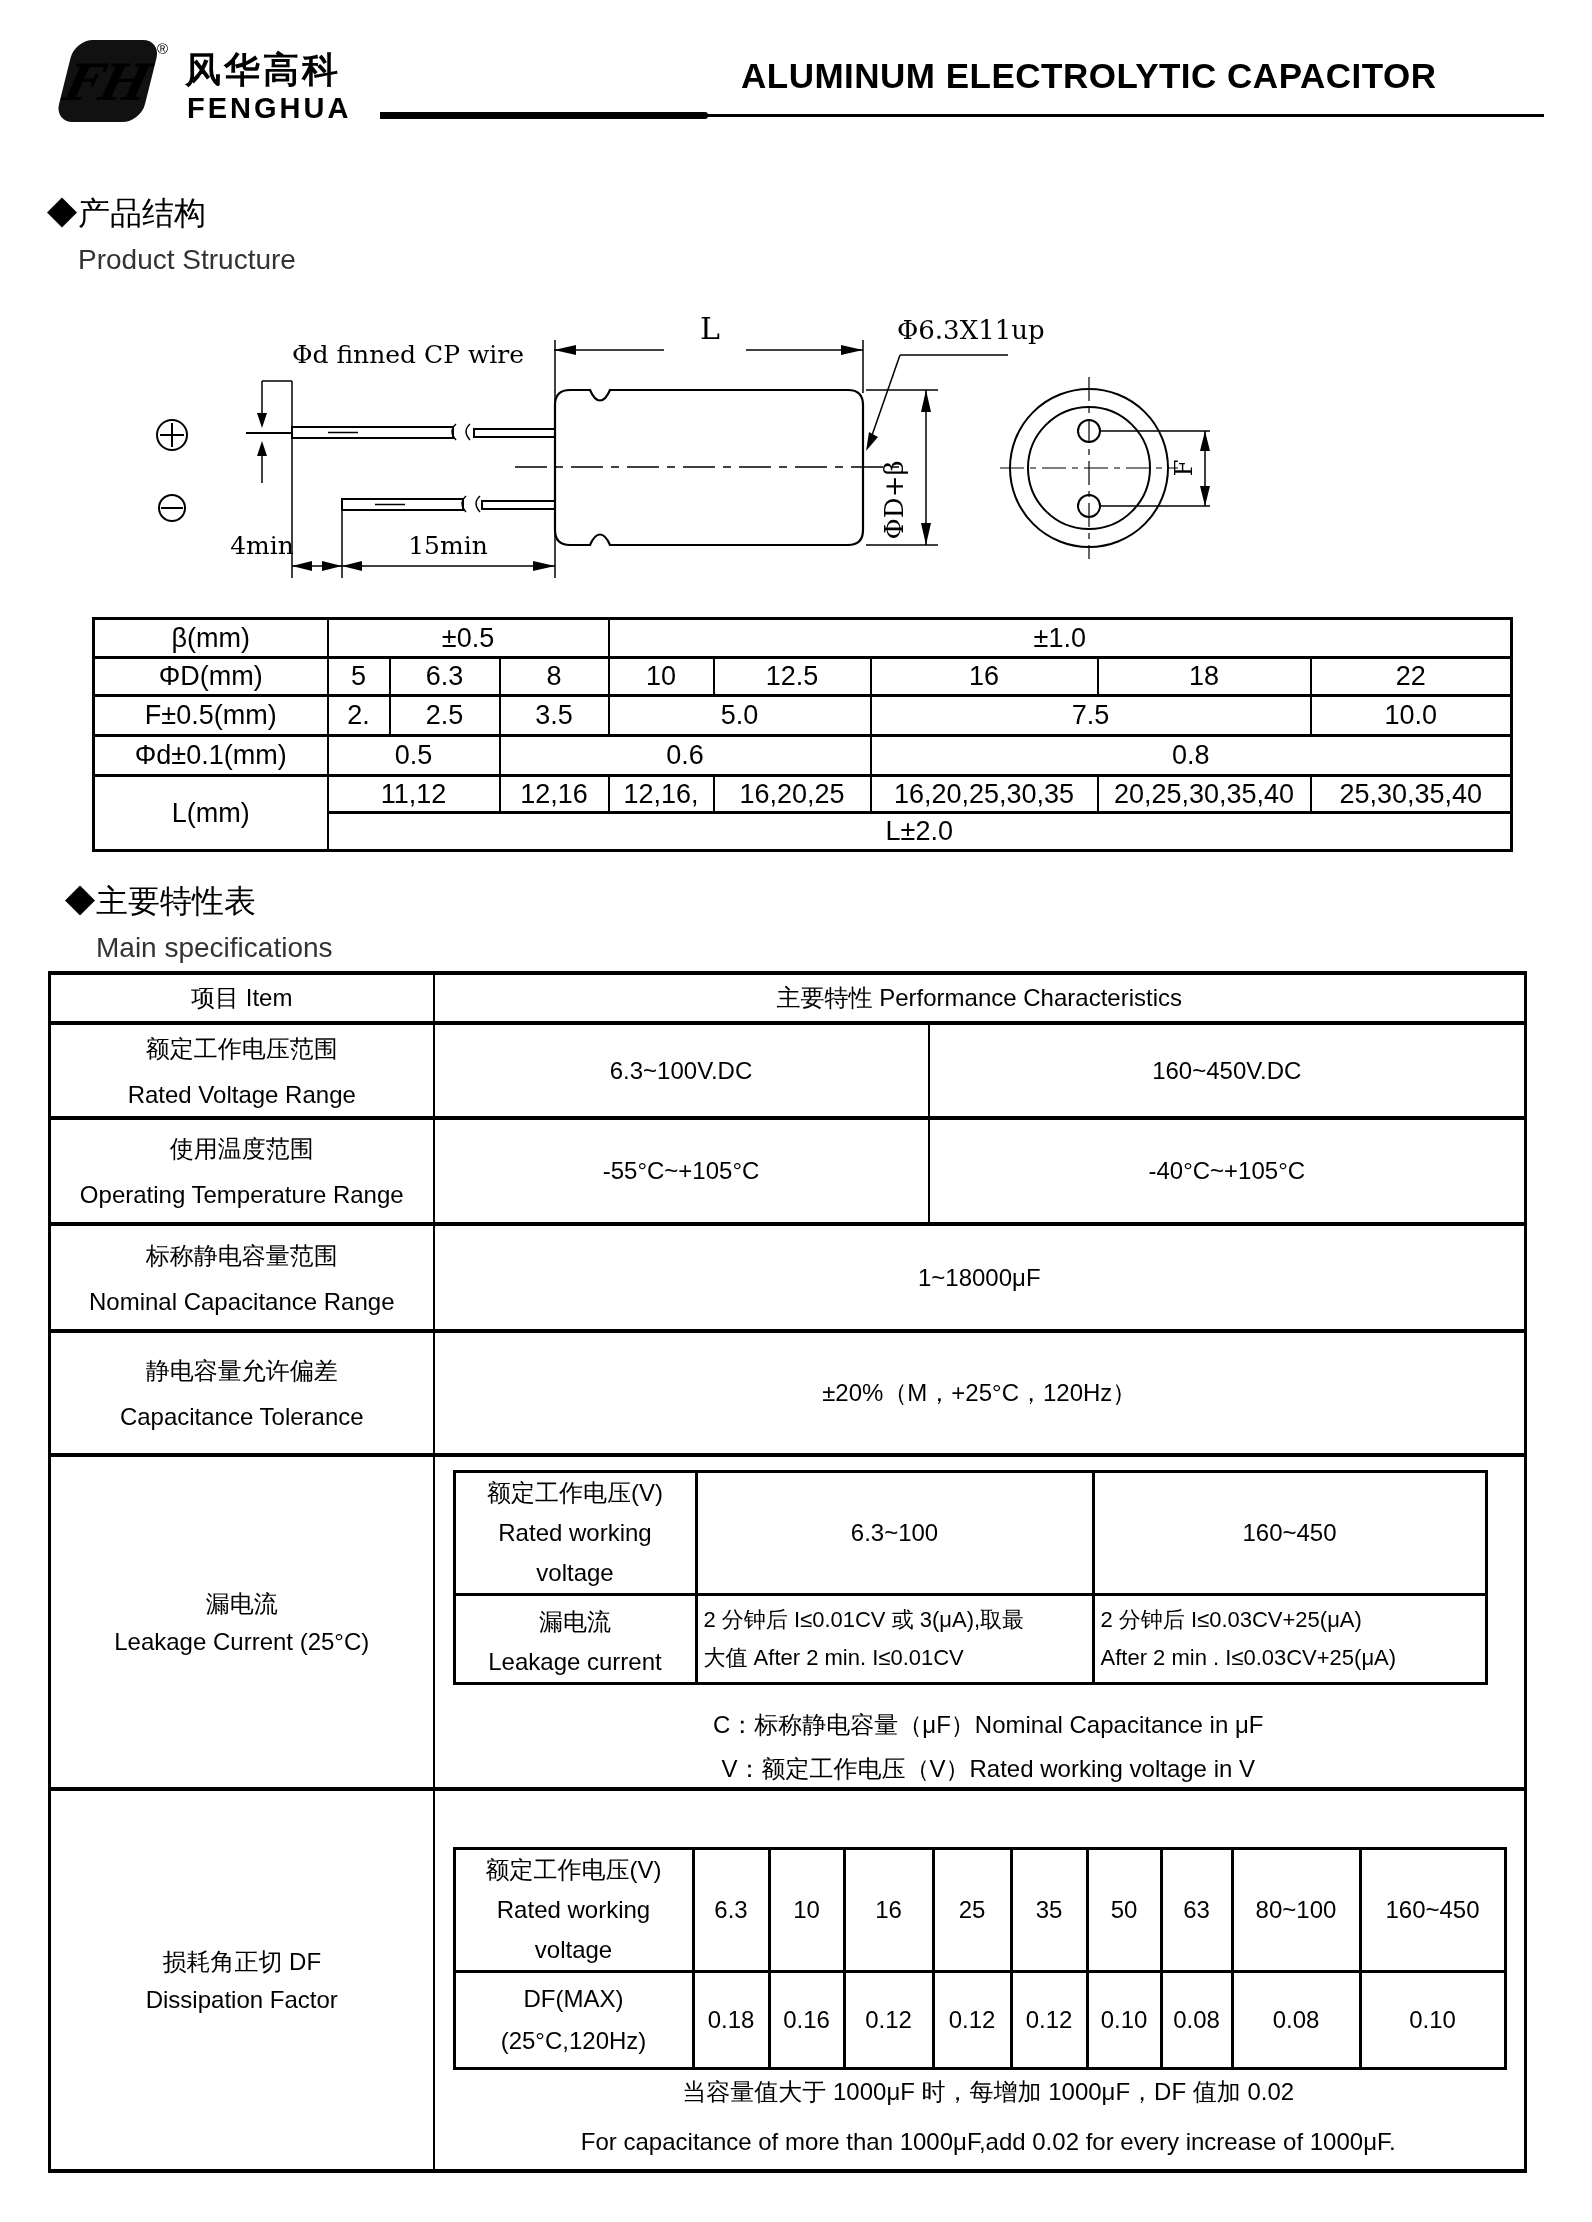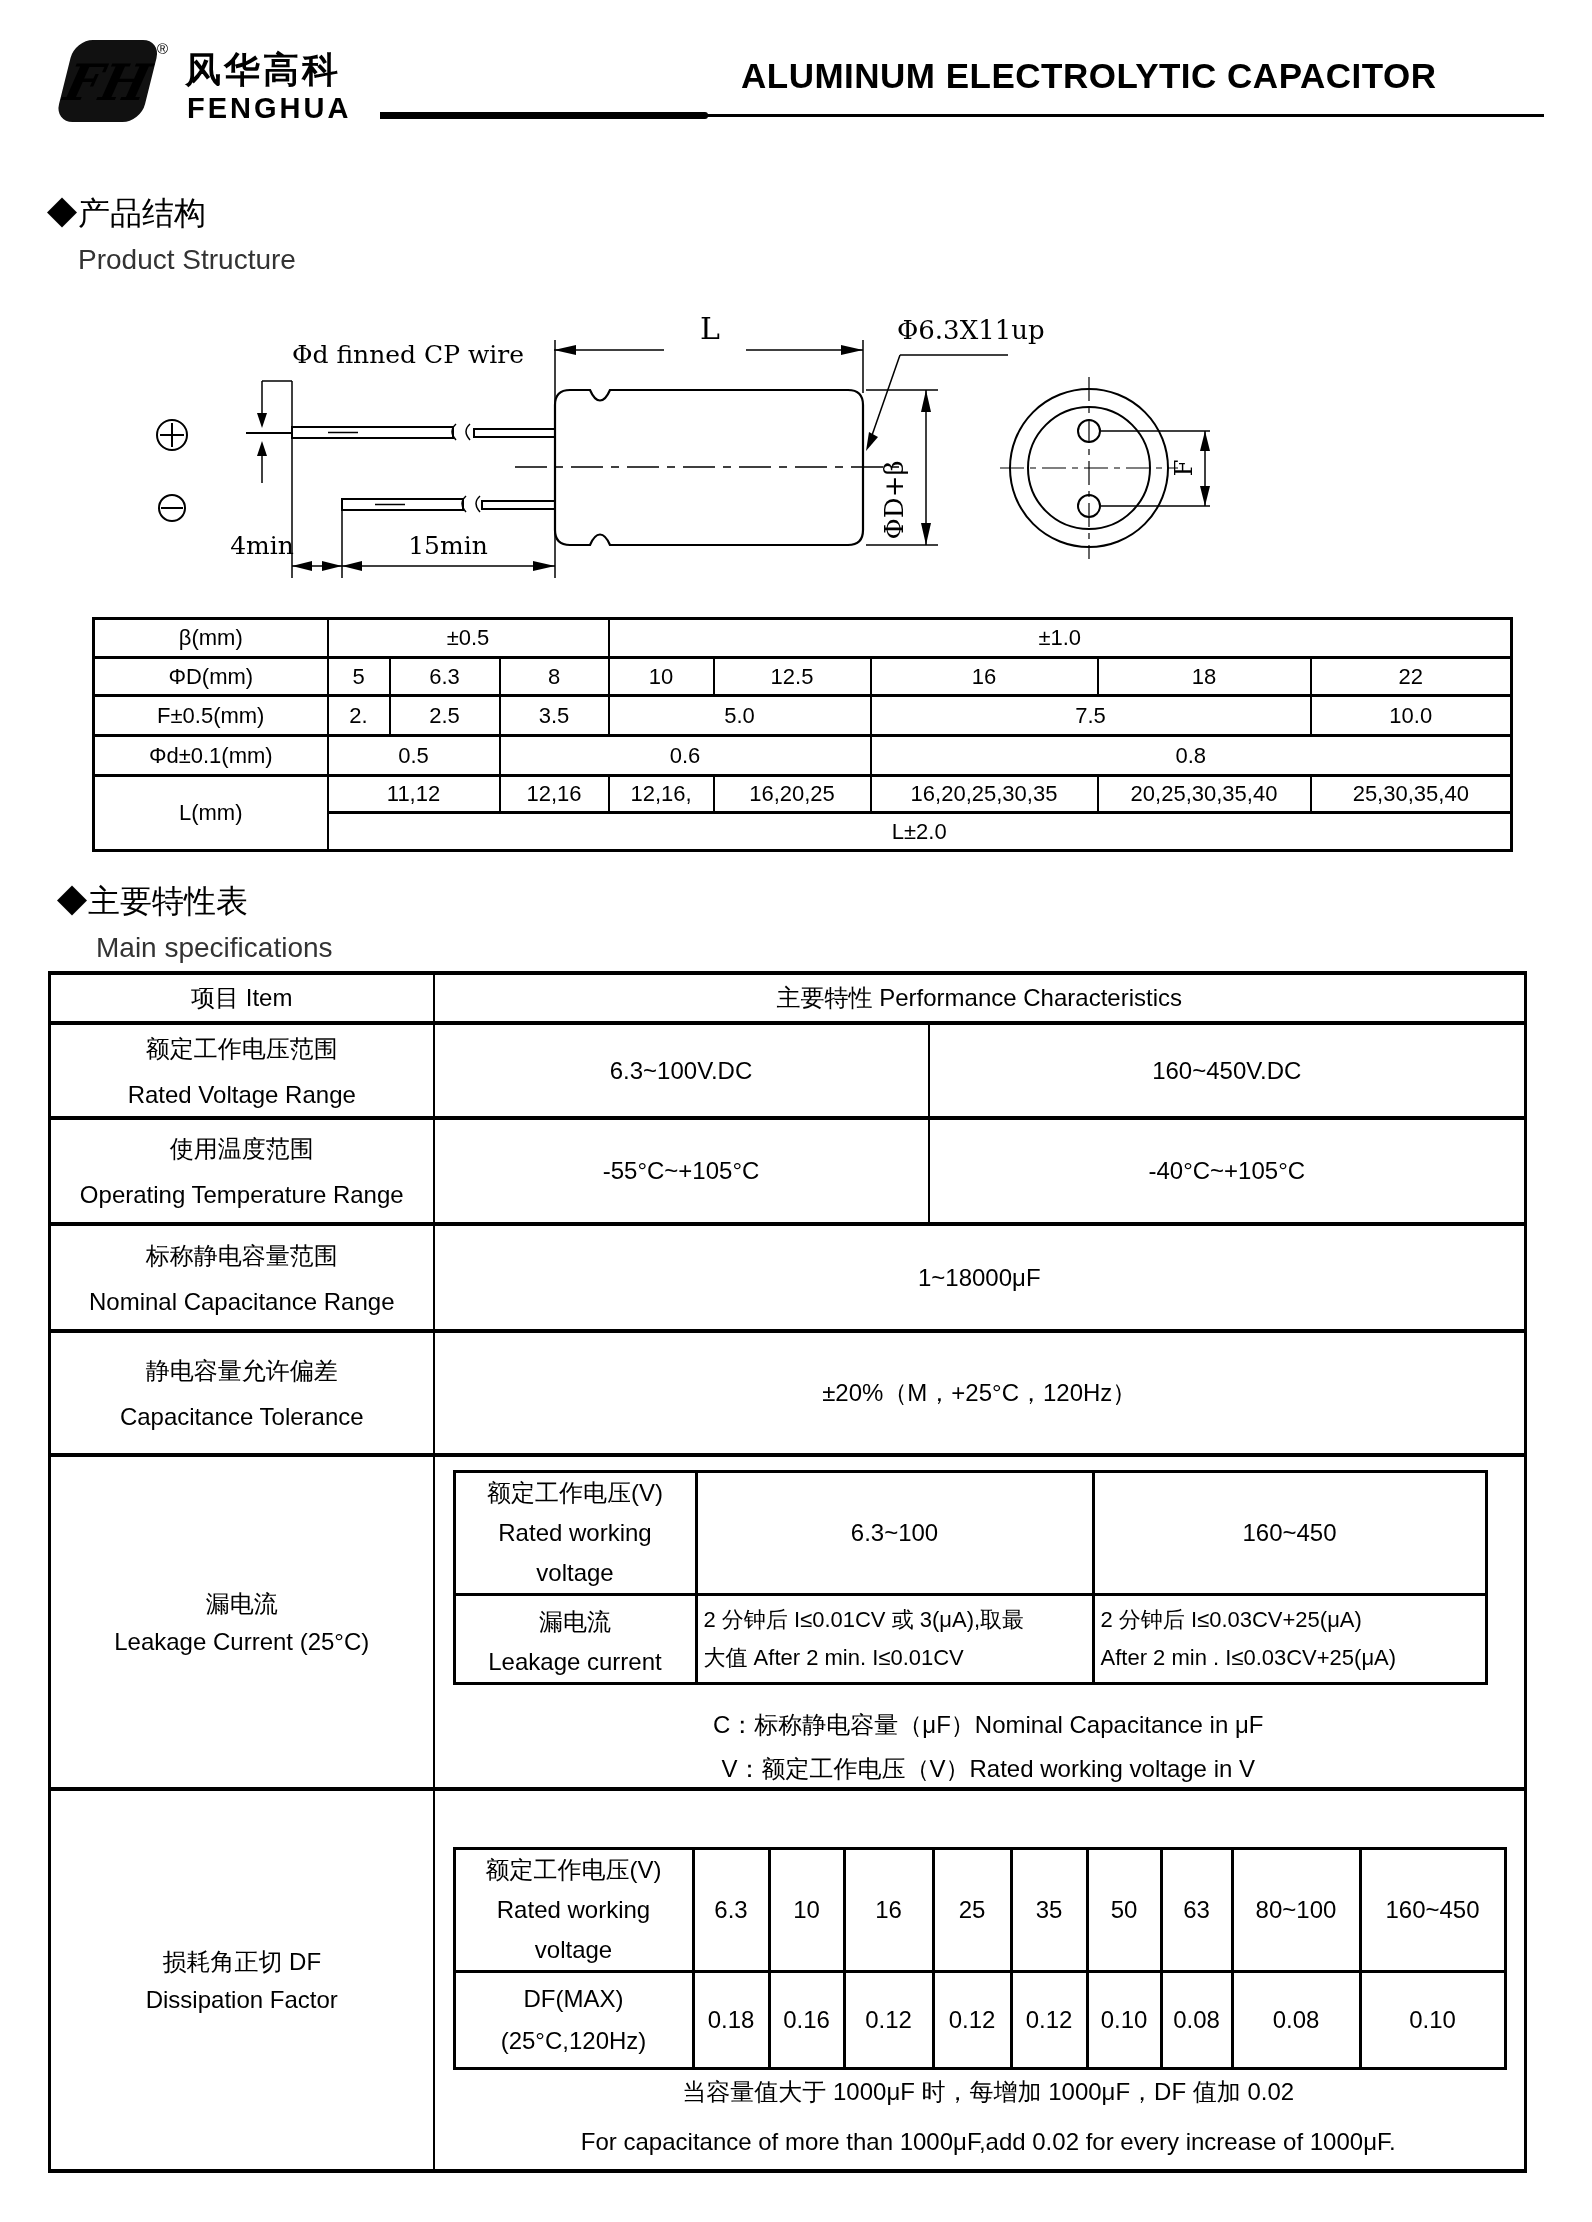--- a/index.html
+++ b/index.html
@@ -18,21 +18,21 @@
   .h-cn{font-size:32px;color:#000;}
   .h-en{font-size:28px;color:#333;}
   
   svg text{font-family:"DejaVu Serif",serif;fill:#000;}
   
   table{border-collapse:collapse;table-layout:fixed;}
   
   .t1{border:3px solid #000;}
   .t1 td{
     border:2px solid #000;border-top-width:3px;border-bottom-width:3px;
-    text-align:center;vertical-align:middle;font-size:22px;padding:0;margin-top:32px;
+    text-align:center;vertical-align:middle;font-size:27px;padding:0;margin-top:32px;
   }
   
   .t2{border:3px solid #000;}
   .t2 td,.t2 th{
     border-left:2px solid #000;border-right:2px solid #000;
     border-top:4px solid #000;border-bottom:4px solid #000;
     text-align:center;vertical-align:middle;font-size:24px;font-weight:normal;
     padding:0;
   }
   .lbl2{display:flex;flex-direction:column;justify-content:center;align-items:center;gap:16px;height:100%;}
@@ -224,21 +224,21 @@
     <td>16,20,25,30,35</td>
     <td>20,25,30,35,40</td>
     <td>25,30,35,40</td>
   </tr>
   <tr style="height:38px">
     <td colspan="8">L±2.0</td>
   </tr>
 </tbody>
   </table>
 
-<div class="abs h-cn" style="left:56px;top:880px;text-align:right;">◆主要特性表</div>
+<div class="abs h-cn" style="left:64px;top:880px;text-align:right;">◆主要特性表</div>
 <div class="abs h-en" style="left:96px;top:932px;">Main specifications</div>
 
 <table class="t2 abs" style="left:48px;top:971px;width:1476px;padding-left:13px;">
   <colgroup>
     <col style="width:384px">
       <col style="width:495px">
       <col style="width:597px">
   </colgroup>
   <tbody>
       <tr style="height:50px">

